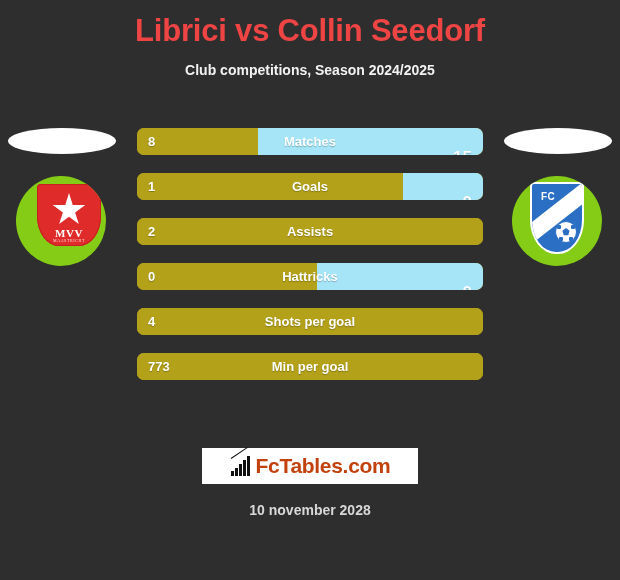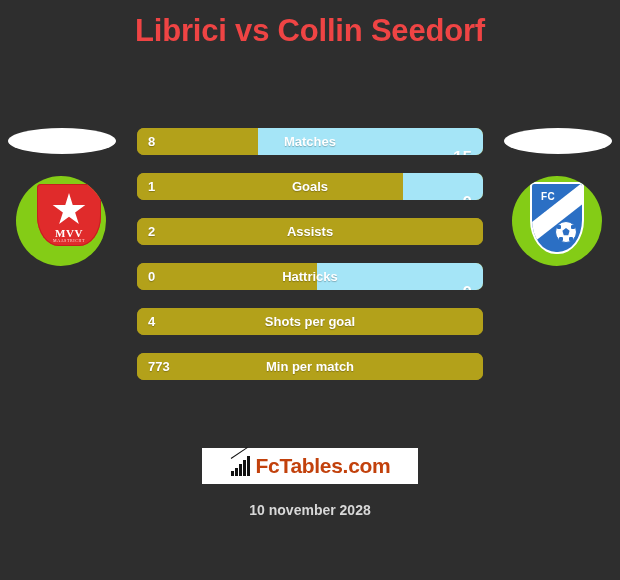--- a/index.html
+++ b/index.html
@@ -312,20 +312,21 @@
     font-weight: bold;
     color: #d8d8d8;
   }
 </style>
 </head>
 <body>
 
 <div class="page">
 
   <div class="title">Librici vs Collin Seedorf</div>
+  <div class="subtitle">Club competitions, Season 2024/2025</div>
 
   <div class="logo-slot left">
     <div class="logo-ellipse"></div>
     <div class="logo-badge">
       <div class="mvv-shield">
         <div class="mvv-star"></div>
         <div class="mvv-name">MVV</div>
         <div class="mvv-sub">MAASTRICHT</div>
       </div>
     </div>
@@ -377,21 +378,21 @@
         <div class="bar-val-right">0</div>
       </div>
       <div class="bar-row">
         <div class="bar-left" style="width: 100%; background: rgb(179, 161, 26);"></div>
         <div class="bar-val-left">4</div>
         <div class="bar-label">Shots per goal</div>
       </div>
       <div class="bar-row">
         <div class="bar-left" style="width: 100%; background: rgb(179, 161, 26);"></div>
         <div class="bar-val-left">773</div>
-        <div class="bar-label">Min per match</div>
+        <div class="bar-label">Min per goal</div>
       </div>
     </div>
 
   <div class="brand">
     <span class="brand-icon">
       <i></i>
         <i></i>
         <i></i>
         <i></i>
         <i></i>

